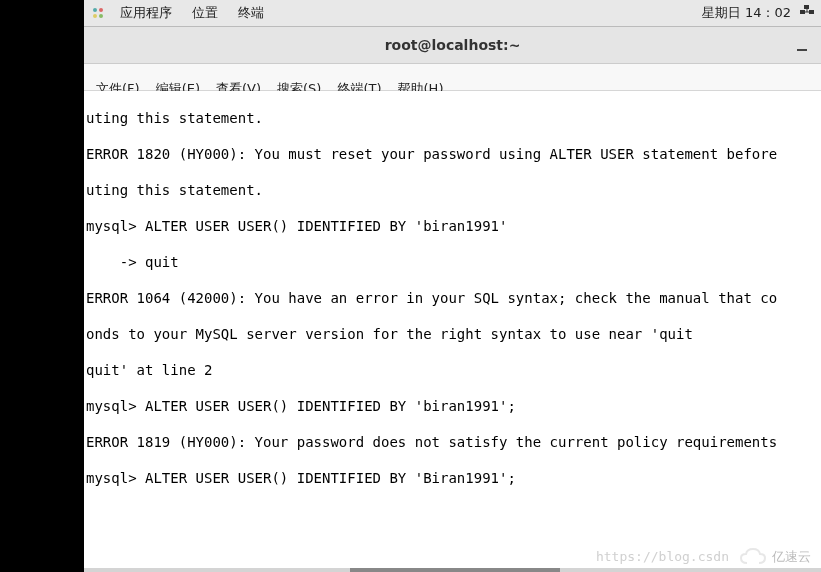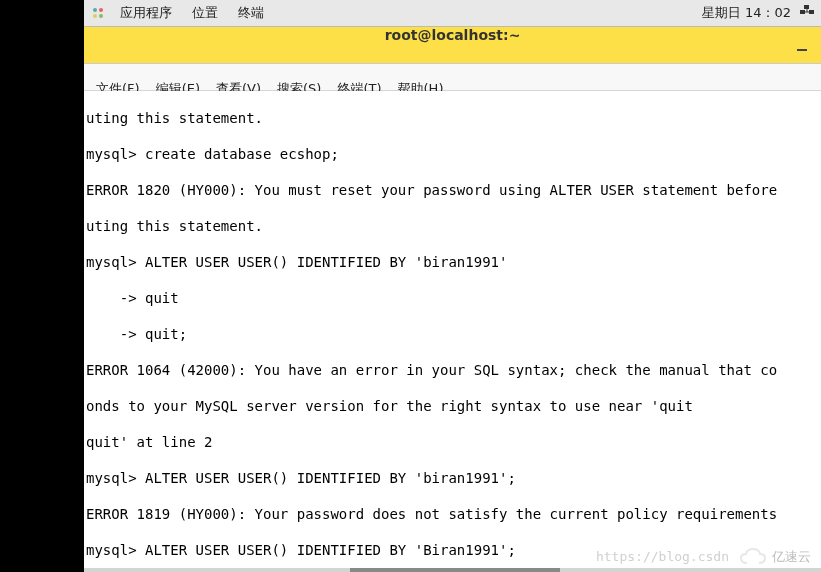--- a/index.html
+++ b/index.html
@@ -32,24 +32,24 @@
       width: 16px; height: 16px;
       display: flex; align-items: center; justify-content: center;
       margin-right: 4px;
     }
     .menu-item { padding: 0 10px; }
     .panel-spacer { flex: 1; }
     .panel-right { display: flex; gap: 8px; }
     .net-icon { width: 16px; height: 16px; }
     .titlebar {
       height: 37px;
-      background: #fde047;
+      background: #e5e5e5;
       border-bottom: 1px solid #ccc;
       display: flex;
-      align-items: flex-start;
+      align-items: center;
       justify-content: center;
       position: relative;
       font-weight: bold;
       font-size: 14px;
       color: #333;
     }
     .titlebar .min-btn {
       position: absolute;
       right: 12px;
       bottom: 10px;
@@ -160,26 +160,24 @@
     <span class="m">文件(F)</span>
     <span class="m">编辑(E)</span>
     <span class="m">查看(V)</span>
     <span class="m">搜索(S)</span>
     <span class="m">终端(T)</span>
     <span class="m">帮助(H)</span>
   </div>
 
   <div class="terminal">
 <div class="terminal-line">uting this statement.</div>
-<div class="terminal-line">mysql&gt; create database ecshop;</div>
 <div class="terminal-line">ERROR 1820 (HY000): You must reset your password using ALTER USER statement before</div>
 <div class="terminal-line">uting this statement.</div>
 <div class="terminal-line">mysql&gt; ALTER USER USER() IDENTIFIED BY 'biran1991'</div>
 <div class="terminal-line">    -&gt; quit</div>
-<div class="terminal-line">    -&gt; quit;</div>
 <div class="terminal-line">ERROR 1064 (42000): You have an error in your SQL syntax; check the manual that co</div>
 <div class="terminal-line">onds to your MySQL server version for the right syntax to use near 'quit</div>
 <div class="terminal-line">quit' at line 2</div>
 <div class="terminal-line">mysql&gt; ALTER USER USER() IDENTIFIED BY 'biran1991';</div>
 <div class="terminal-line">ERROR 1819 (HY000): Your password does not satisfy the current policy requirements</div>
 <div class="terminal-line">mysql&gt; ALTER USER USER() IDENTIFIED BY 'Biran1991';</div>
 
 
 
 <div class="terminal-line"></div>

